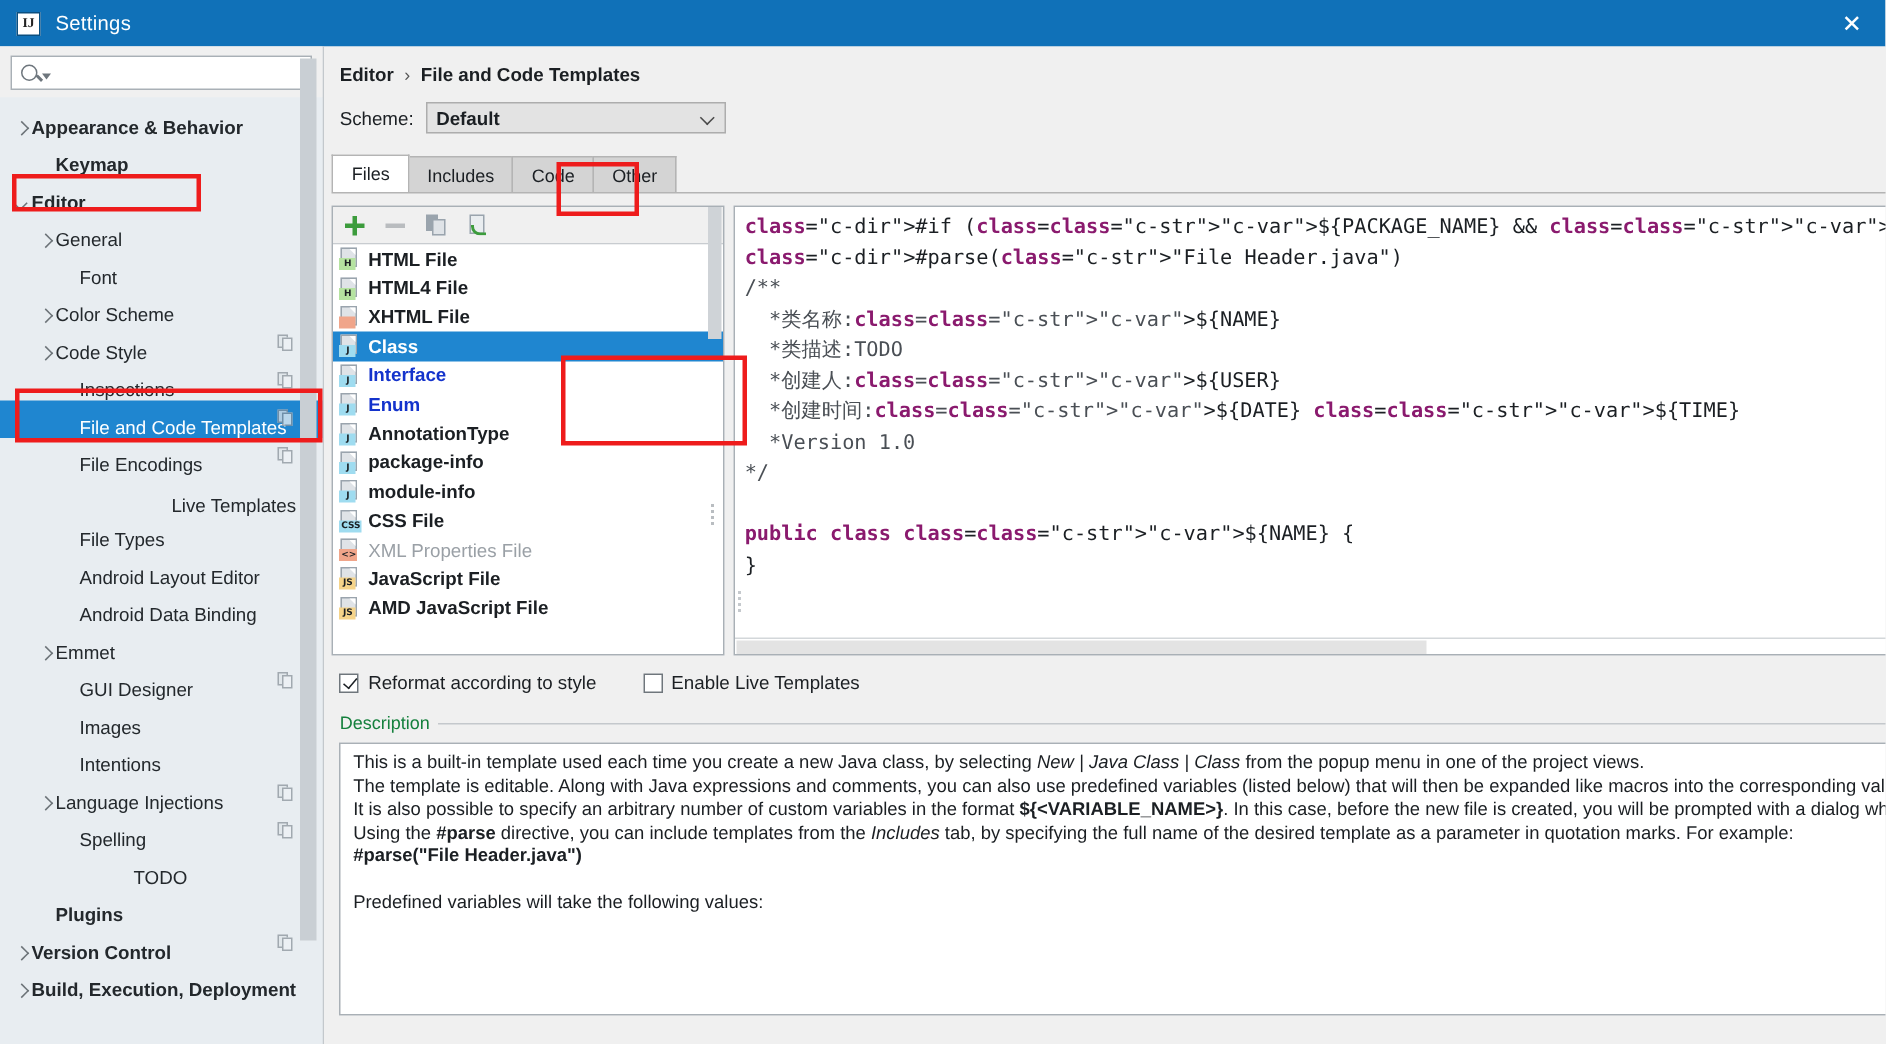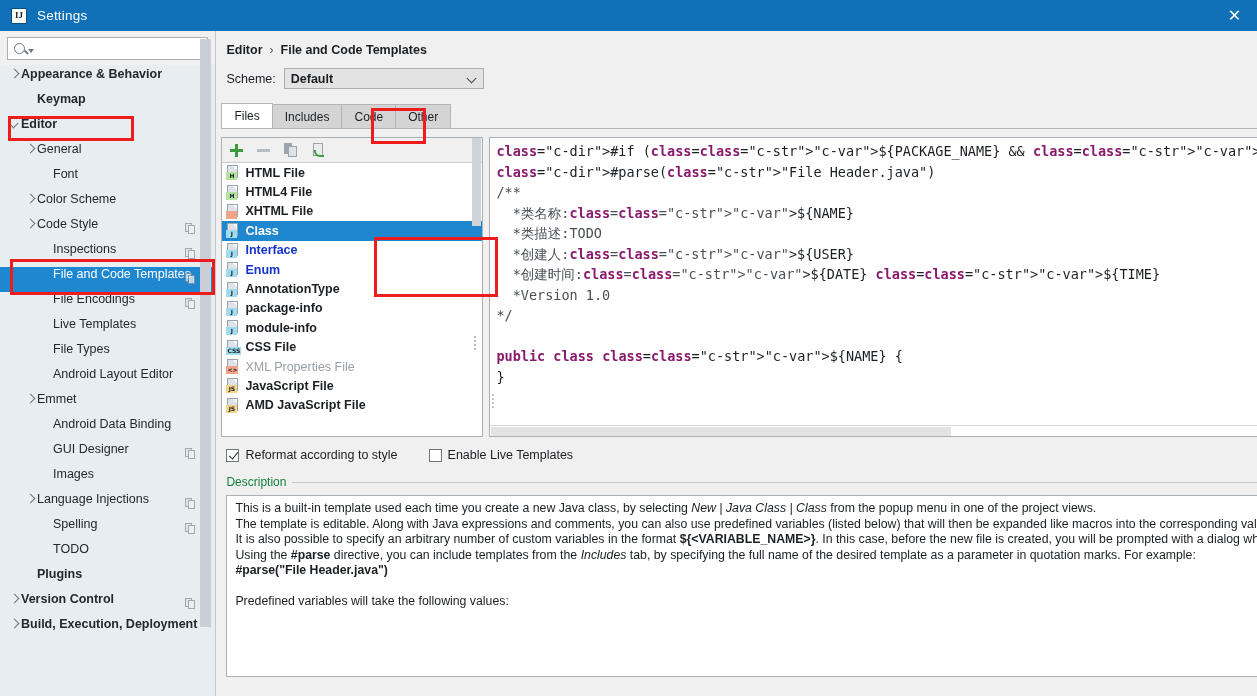--- a/index.html
+++ b/index.html
@@ -53,21 +53,21 @@
   .mag-caret {
     width: 0; height: 0; border-left: 3.5px solid transparent;
     border-right: 3.5px solid transparent; border-top: 4px solid #6e767d;
     margin-left: 3px; margin-top: 4px;
   }
   .tree {
     flex: 1; overflow: hidden; background: #e8edf1;
     position: relative; padding-top: 2px;
   }
   .tnode {
-    height: 25px; display: flex; align-items: flex-start;
+    height: 25px; display: flex; align-items: flex-end;
     padding-right: 18px; position: relative; white-space: nowrap;
   }
   .tnode.sel { background: #1f86d0; color: #fff; }
   .tw {
     width: 13px; height: 13px; flex: none; position: relative;
     display: inline-block;
   }
   .tw.closed::before, .tw.open::before {
     content: ''; position: absolute; left: 3px; top: 2.5px;
     width: 6px; height: 6px; border-right: 1.6px solid #6c7378;
@@ -333,69 +333,73 @@
           </span>
         </div>
         <div class="tnode" style="padding-left: 40px;">
           <span class="tw"></span>
           <span class="tlabel">File Encodings</span>
           <span class="copy-ic">
             <i class="a"></i>
             <i class="b"></i>
           </span>
         </div>
-        <div class="tnode" style="padding-left: 40px;">
+        <div class="tnode" style="padding-left: 40px; flex-direction: column;">
           <span class="tw"></span>
           <span class="tlabel">Live Templates</span>
         </div>
         <div class="tnode" style="padding-left: 40px;">
           <span class="tw"></span>
           <span class="tlabel">File Types</span>
         </div>
         <div class="tnode" style="padding-left: 40px;">
           <span class="tw"></span>
           <span class="tlabel">Android Layout Editor</span>
         </div>
+        <div class="tnode" style="padding-left: 40px;">
+          <span class="tw"></span>
+          <span class="tlabel">Android Data Binding</span>
+        </div>
         <div class="tnode" style="padding-left: 24px;">
           <span class="tw closed"></span>
           <span class="tlabel">Emmet</span>
         </div>
         <div class="tnode" style="padding-left: 40px;">
           <span class="tw"></span>
-          <span class="tlabel">Android Data Binding</span>
-        </div>
-        <div class="tnode" style="padding-left: 40px;">
-          <span class="tw"></span>
           <span class="tlabel">GUI Designer</span>
           <span class="copy-ic">
             <i class="a"></i>
             <i class="b"></i>
           </span>
         </div>
         <div class="tnode" style="padding-left: 40px;">
           <span class="tw"></span>
           <span class="tlabel">Images</span>
         </div>
+        <div class="tnode" style="padding-left: 40px;">
+          <span class="tw"></span>
+          <span class="tlabel">Intentions</span>
+        </div>
         <div class="tnode" style="padding-left: 24px;">
           <span class="tw closed"></span>
           <span class="tlabel">Language Injections</span>
           <span class="copy-ic">
             <i class="a"></i>
             <i class="b"></i>
           </span>
         </div>
         <div class="tnode" style="padding-left: 40px;">
           <span class="tw"></span>
           <span class="tlabel">Spelling</span>
           <span class="copy-ic">
             <i class="a"></i>
             <i class="b"></i>
           </span>
         </div>
-        <div class="tnode" style="padding-left: 40px;">
+        <div class="tnode" style="padding-left: 40px; margin-left: 36px;">
           <span class="tw"></span>
           <span class="tlabel">TODO</span>
         </div>
         <div class="tnode" style="padding-left: 24px;">
           <span class="tw"></span>
           <span class="tlabel bold">Plugins</span>
         </div>
         <div class="tnode" style="padding-left: 8px;">
           <span class="tw closed"></span>
           <span class="tlabel bold">Version Control</span>

